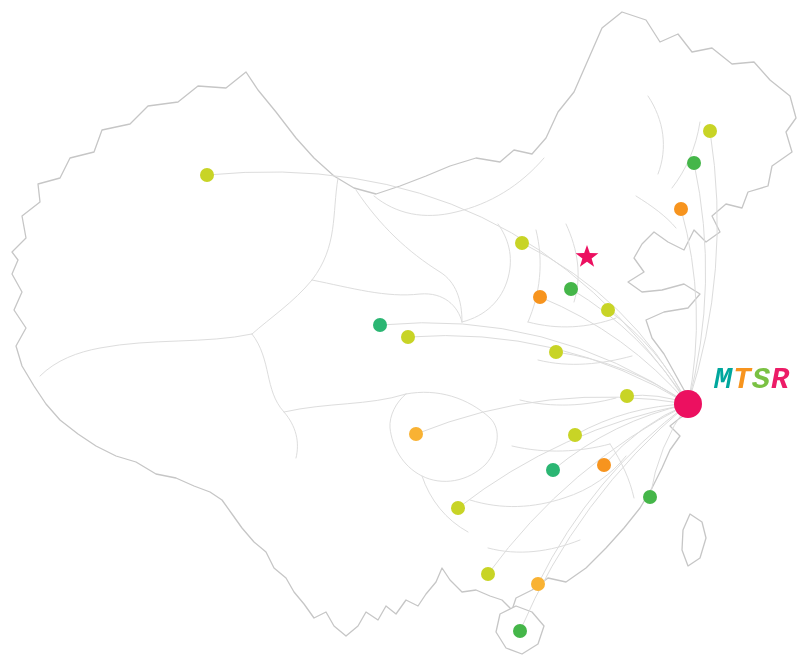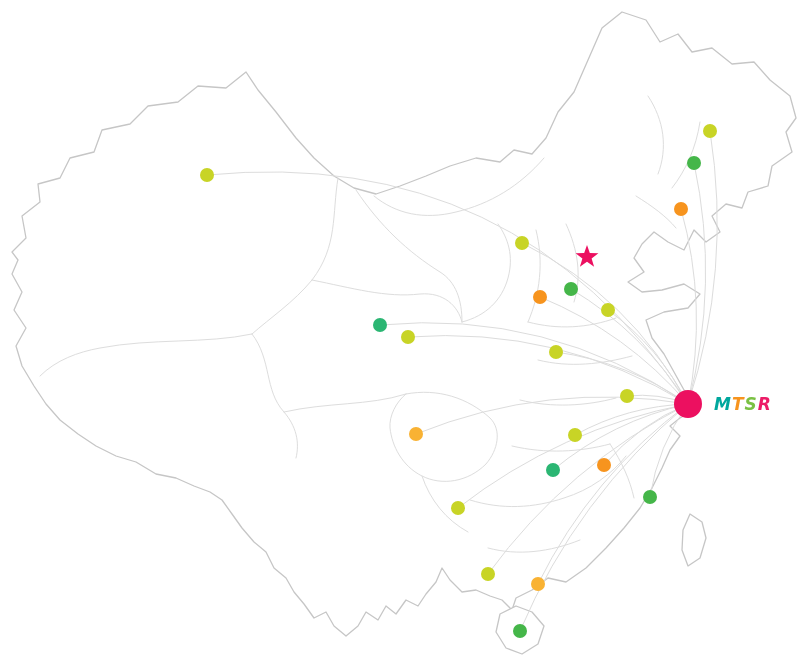--- a/index.html
+++ b/index.html
@@ -25,28 +25,29 @@
     stroke-linecap: round;
   }
   .connection {
     fill: none;
     stroke: var(--connection-color, #dcdcdc);
     stroke-width: 1;
   }
   .logo {
     position: absolute;
     left: 714px;
-    top: 388px;
-    font-size: 17px;
+    top: 364px;
+    font-size: 30px;
     font-weight: bold;
     font-style: italic;
     letter-spacing: 1px;
     line-height: 32px;
     white-space: nowrap;
     user-select: none;
+    font-family: Liberation Mono, monospace;
   }
 </style>
 </head>
 <body>
 
 <div class="stage" style="--map-fill: #ffffff; --border-color: #c6c6c6; --inner-border-color: #dddddd; --connection-color: #dcdcdc;">
   <svg id="map-svg" width="810" height="670" viewBox="0 0 810 670" aria-hidden="true">
 
     <g>
       <path class="outline" d="M 12 252 L 26 238 L 22 216 L 40 202 L 38 184 L 60 178 L 70 158 L 94 152 L 102 130 L 130 124 L 148 106 L 178 102 L 198 86 L 226 88 L 246 72

